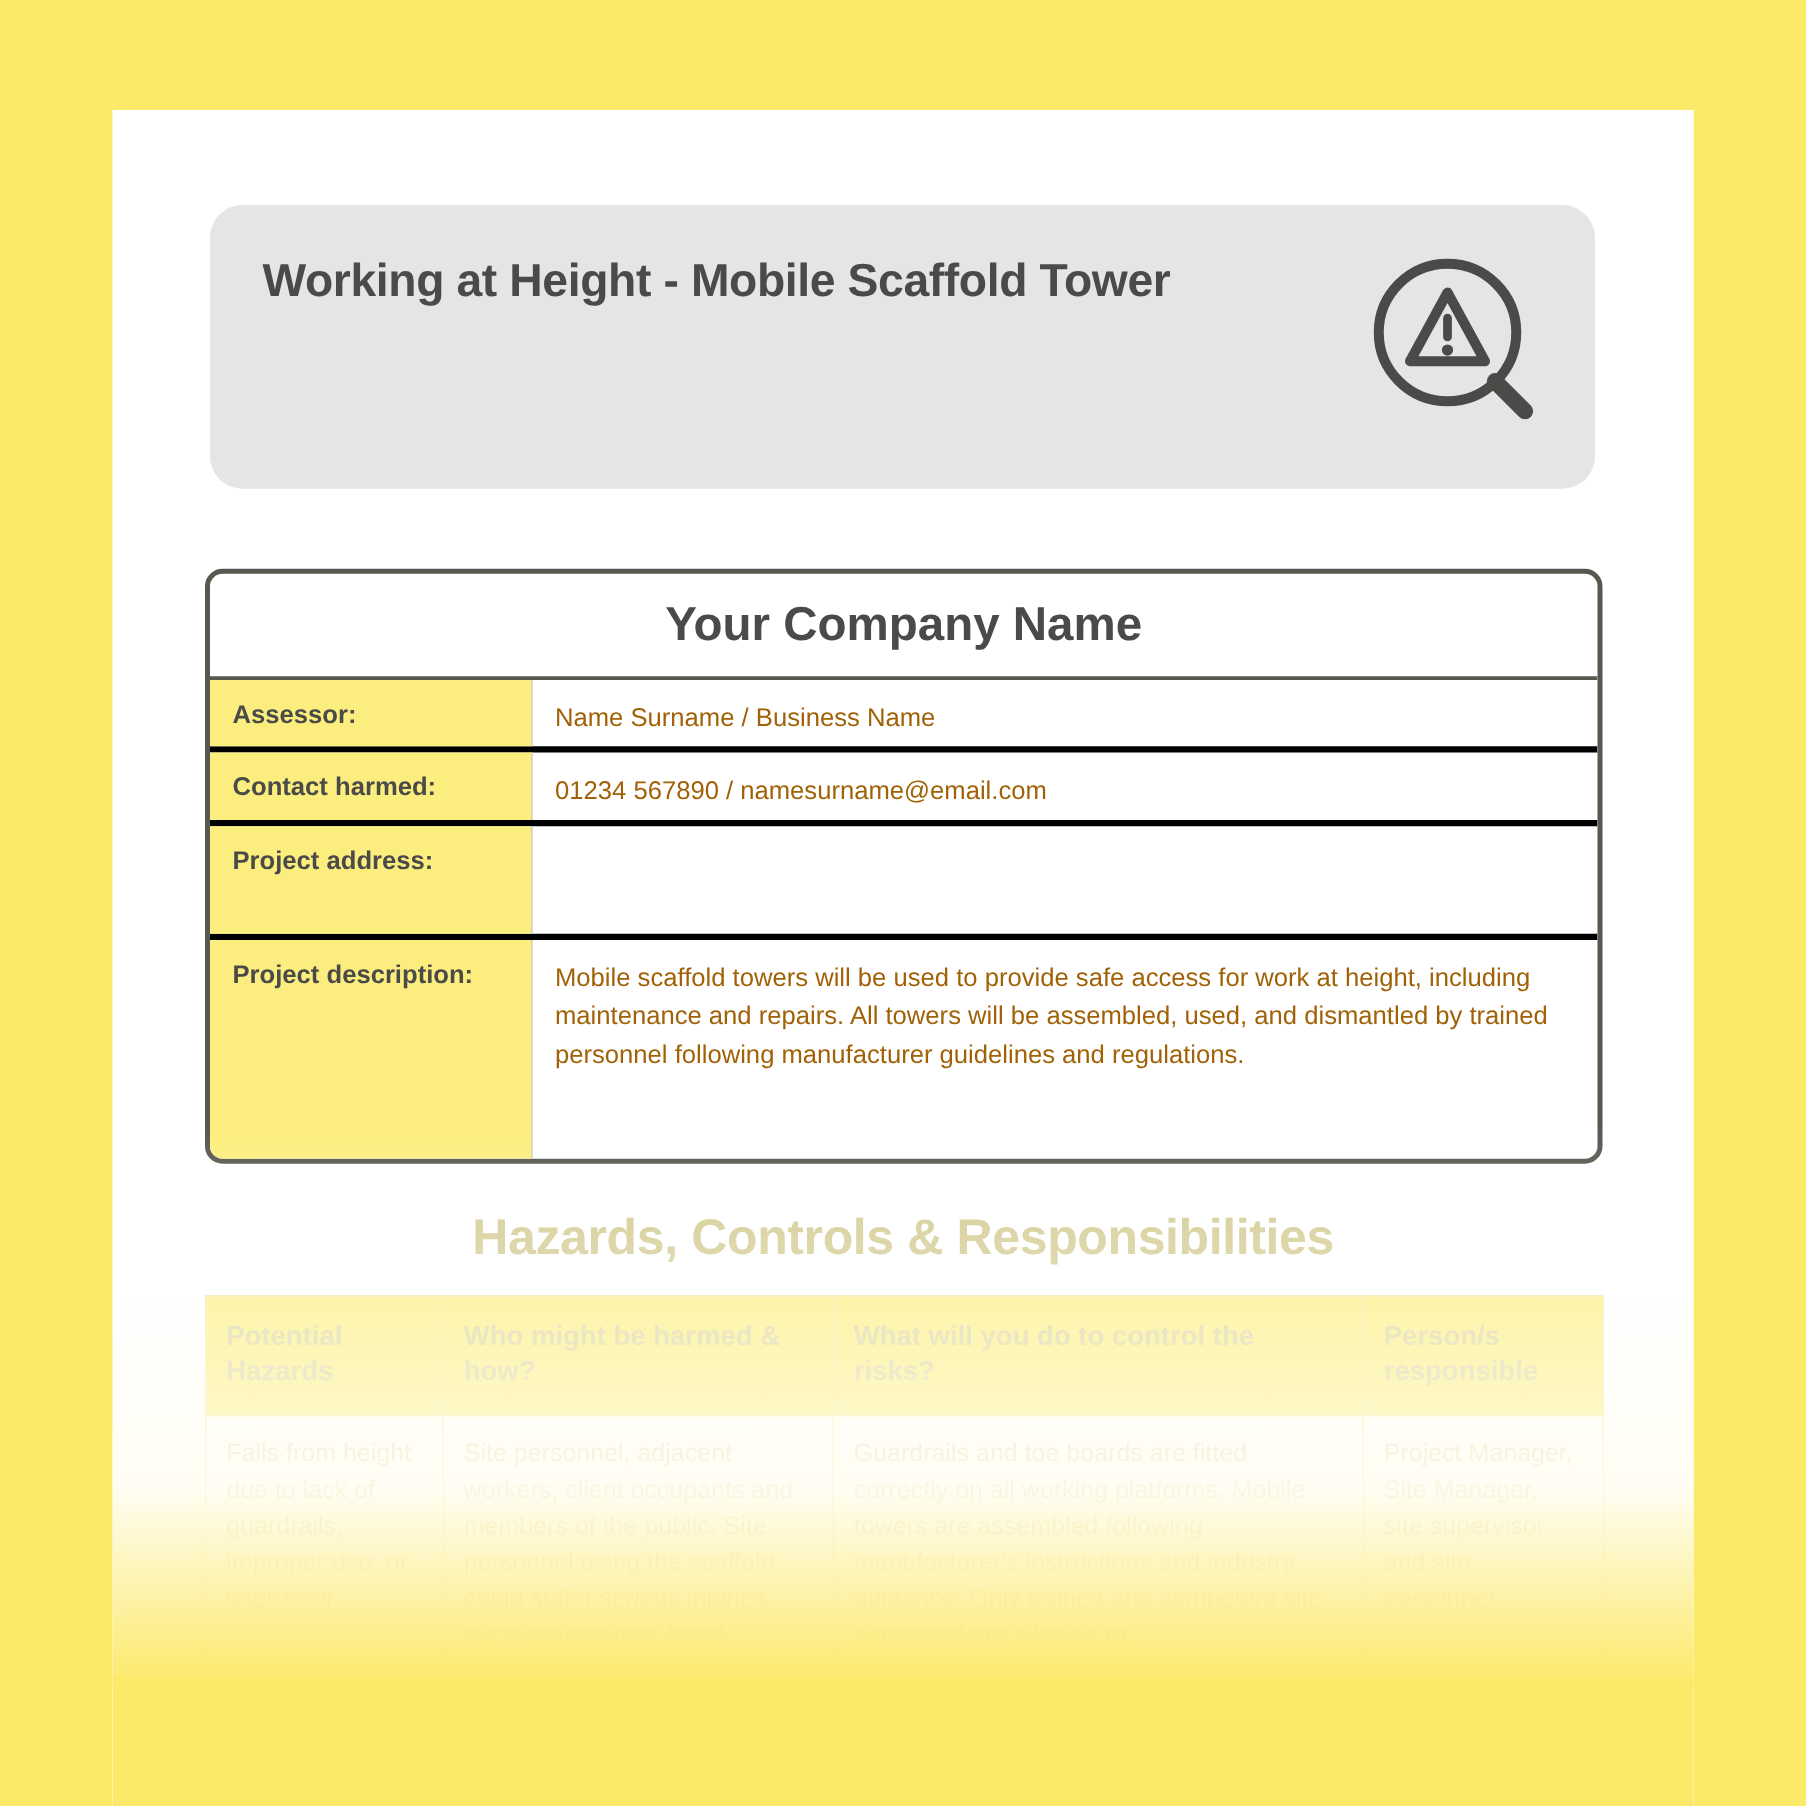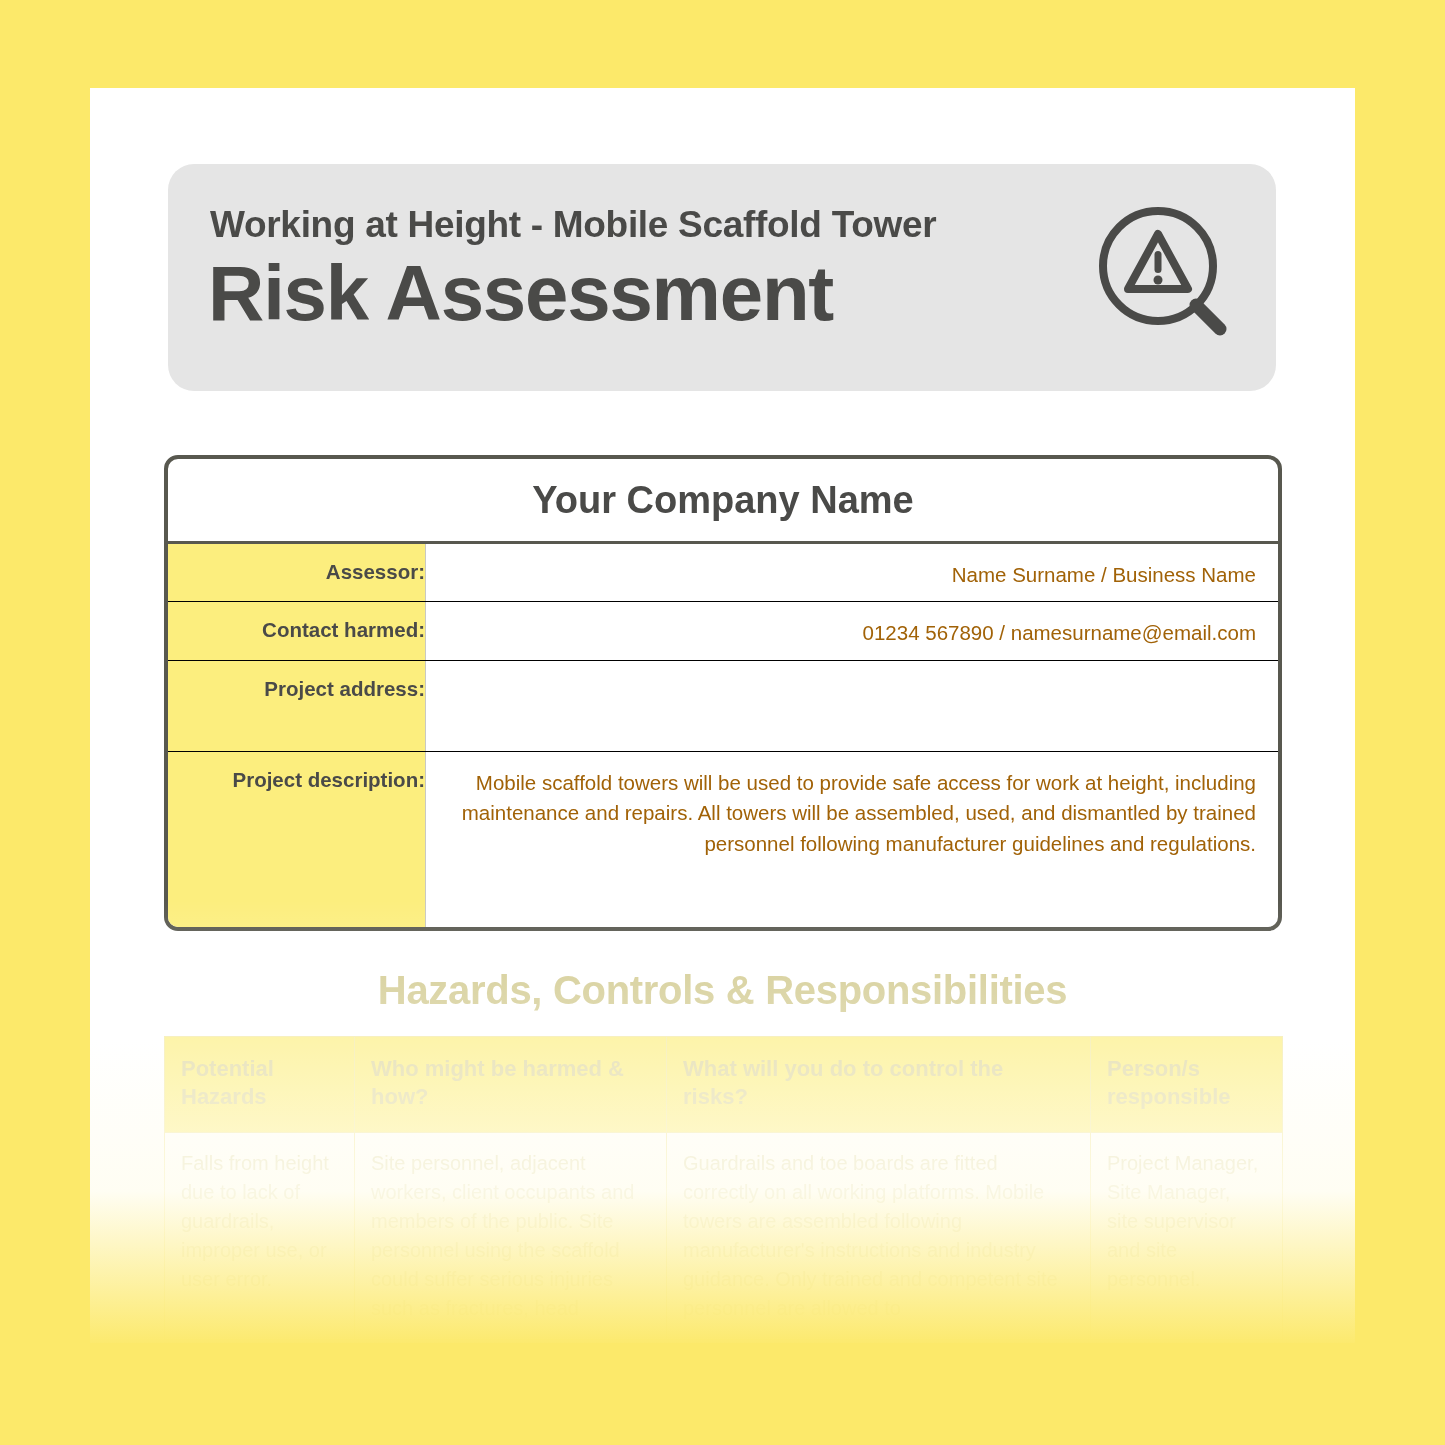--- a/index.html
+++ b/index.html
@@ -68,38 +68,37 @@
     position: absolute;
     left: 74px;
     top: 367px;
     width: 1118px;
     height: 476px;
     border: 4px solid #58584f;
     border-radius: 14px;
     box-sizing: border-box;
     overflow: hidden;
     background: #fff;
-    text-align: right;
   }
   .company-row {
     height: 85px;
     display: flex;
     align-items: center;
     justify-content: center;
     border-bottom: 3px solid #58584f;
     box-sizing: border-box;
   }
   .company-name {
     font-size: 38px;
     font-weight: bold;
     color: #4a4a48;
   }
   .info-row {
     display: flex;
-    border-bottom: 1px solid #000000;
+    border-bottom: 5px solid #000000;
     box-sizing: border-box;
   }
   .info-row:last-child {
     border-bottom: none;
   }
   .info-label {
     width: 258px;
     min-width: 258px;
     background: #FCEE7E;
     color: #4a4a48;
@@ -188,21 +187,20 @@
 </style>
 </head>
 <body>
 
 <div class="page-bg"></div>
 
 <div class="sheet">
 
   <div class="banner">
     <div class="banner-subtitle">Working at Height - Mobile Scaffold Tower</div>
-    <div class="banner-title">Risk Assessment</div>
     <div class="banner-icon">
       <svg viewBox="0 0 150 140" width="150" height="140" xmlns="http://www.w3.org/2000/svg">
         <circle cx="66" cy="60" r="55" fill="none" stroke="#4a4a48" stroke-width="8"></circle>
         <path d="M66 28 L96 83 L36 83 Z" fill="none" stroke="#4a4a48" stroke-width="8" stroke-linejoin="round"></path>
         <rect x="62.5" y="45" width="7" height="22" rx="3.5" fill="#4a4a48"></rect>
         <circle cx="66" cy="74" r="4.5" fill="#4a4a48"></circle>
         <line x1="104" y1="99" x2="128" y2="123" stroke="#4a4a48" stroke-width="13" stroke-linecap="round"></line>
       </svg>
     </div>
   </div>

